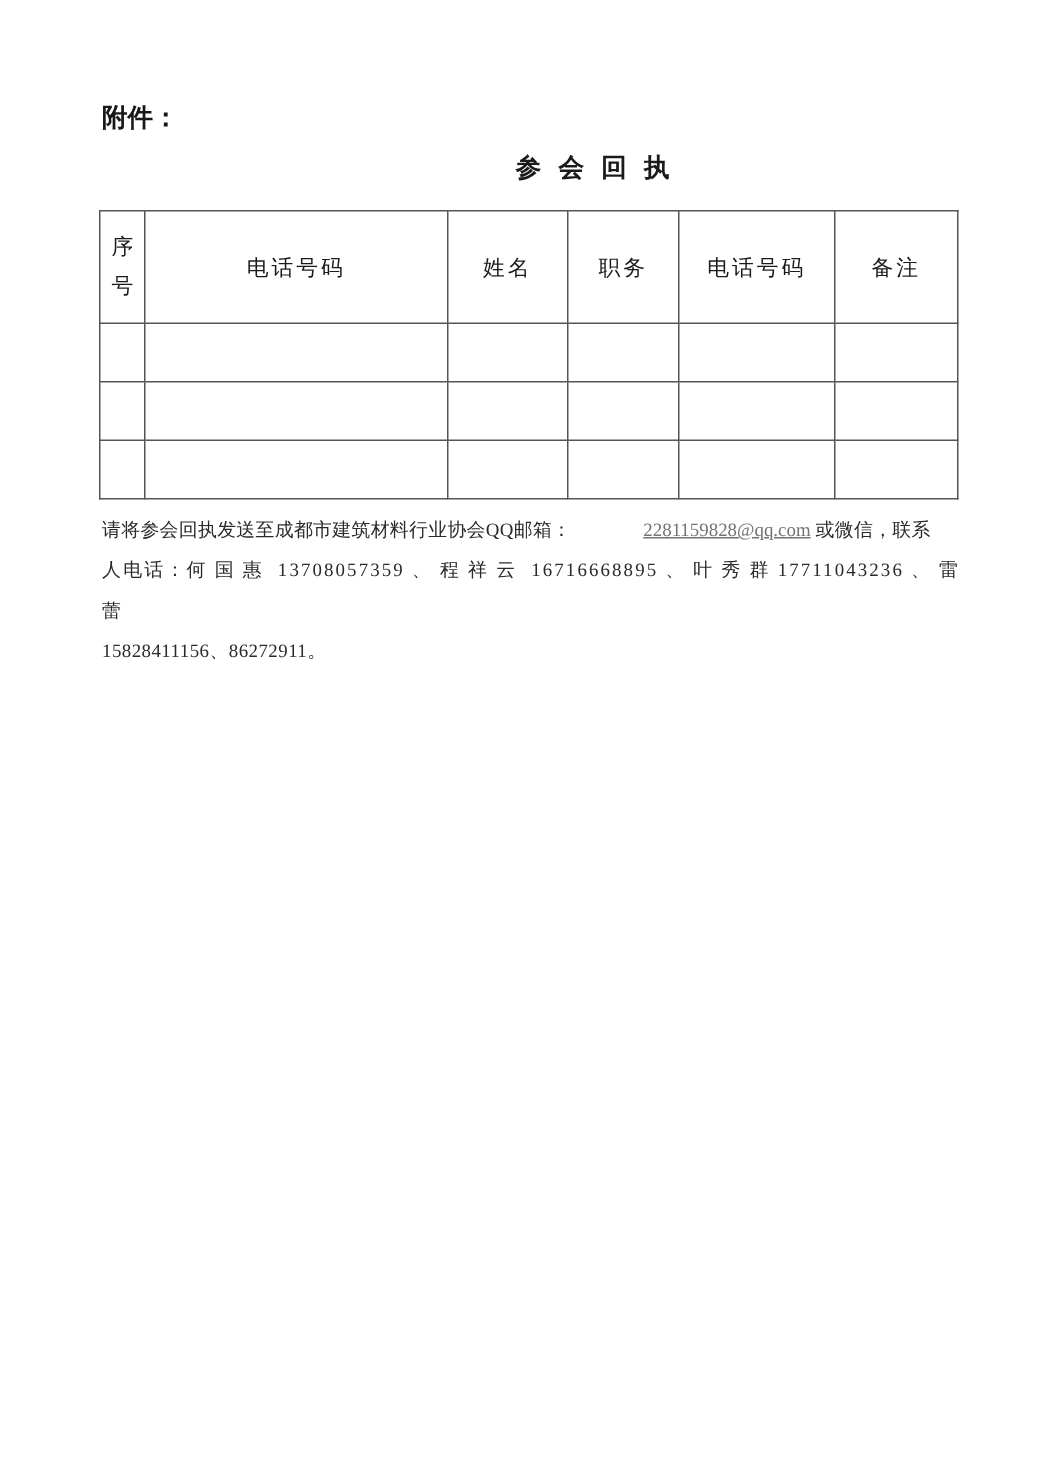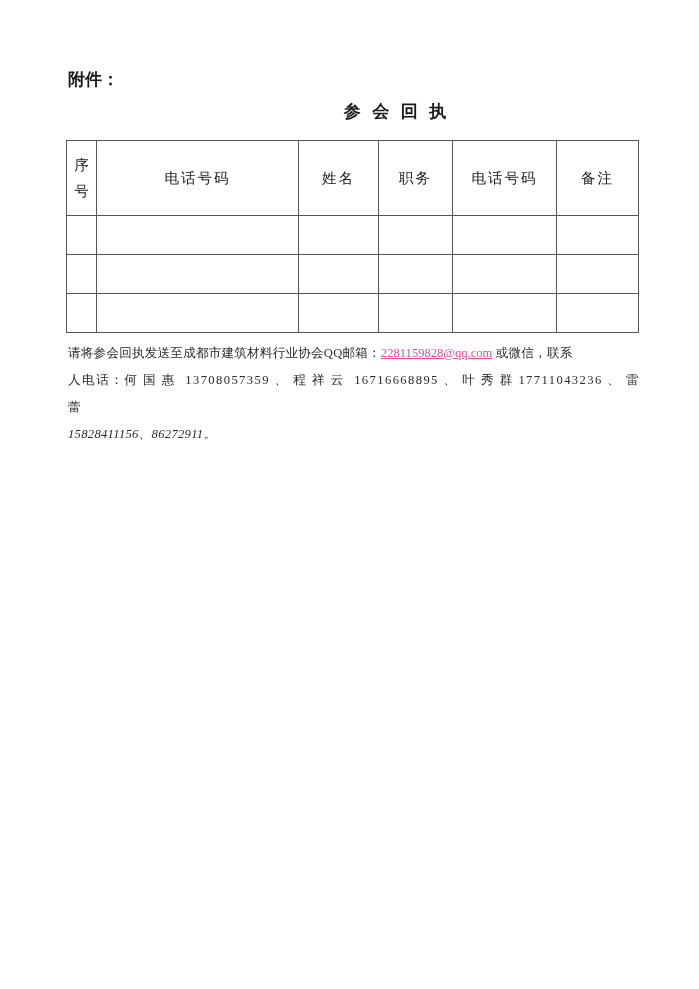--- a/index.html
+++ b/index.html
@@ -104,30 +104,31 @@
     font-family: "Liberation Serif", "DejaVu Serif", serif;
     font-size: 12.6px;
     line-height: 27px;
     color: #2a2a2a;
     text-align: justify;
     text-justify: inter-ideograph;
     letter-spacing: 0.6px;
   }
   .footer-note .email-link {
     text-decoration: underline;
-    color: #ec4899;
+    color: #737373;
     letter-spacing: 0;
+    margin-left: 48px;
   }
   .footer-line {
     display: block;
     white-space: pre-wrap;
   }
   .footer-line.l1 { letter-spacing: 0.2px; }
   .footer-line.l2 { letter-spacing: 1.4px; }
-  .footer-line.l3 { letter-spacing: 0.3px; font-style: italic; }
+  .footer-line.l3 { letter-spacing: 0.3px; }
 </style>
 </head>
 <body>
 
 <div class="page">
 
   <div class="attachment-label">附件：</div>
 
   <div class="doc-title">参  会  回  执</div>
 

